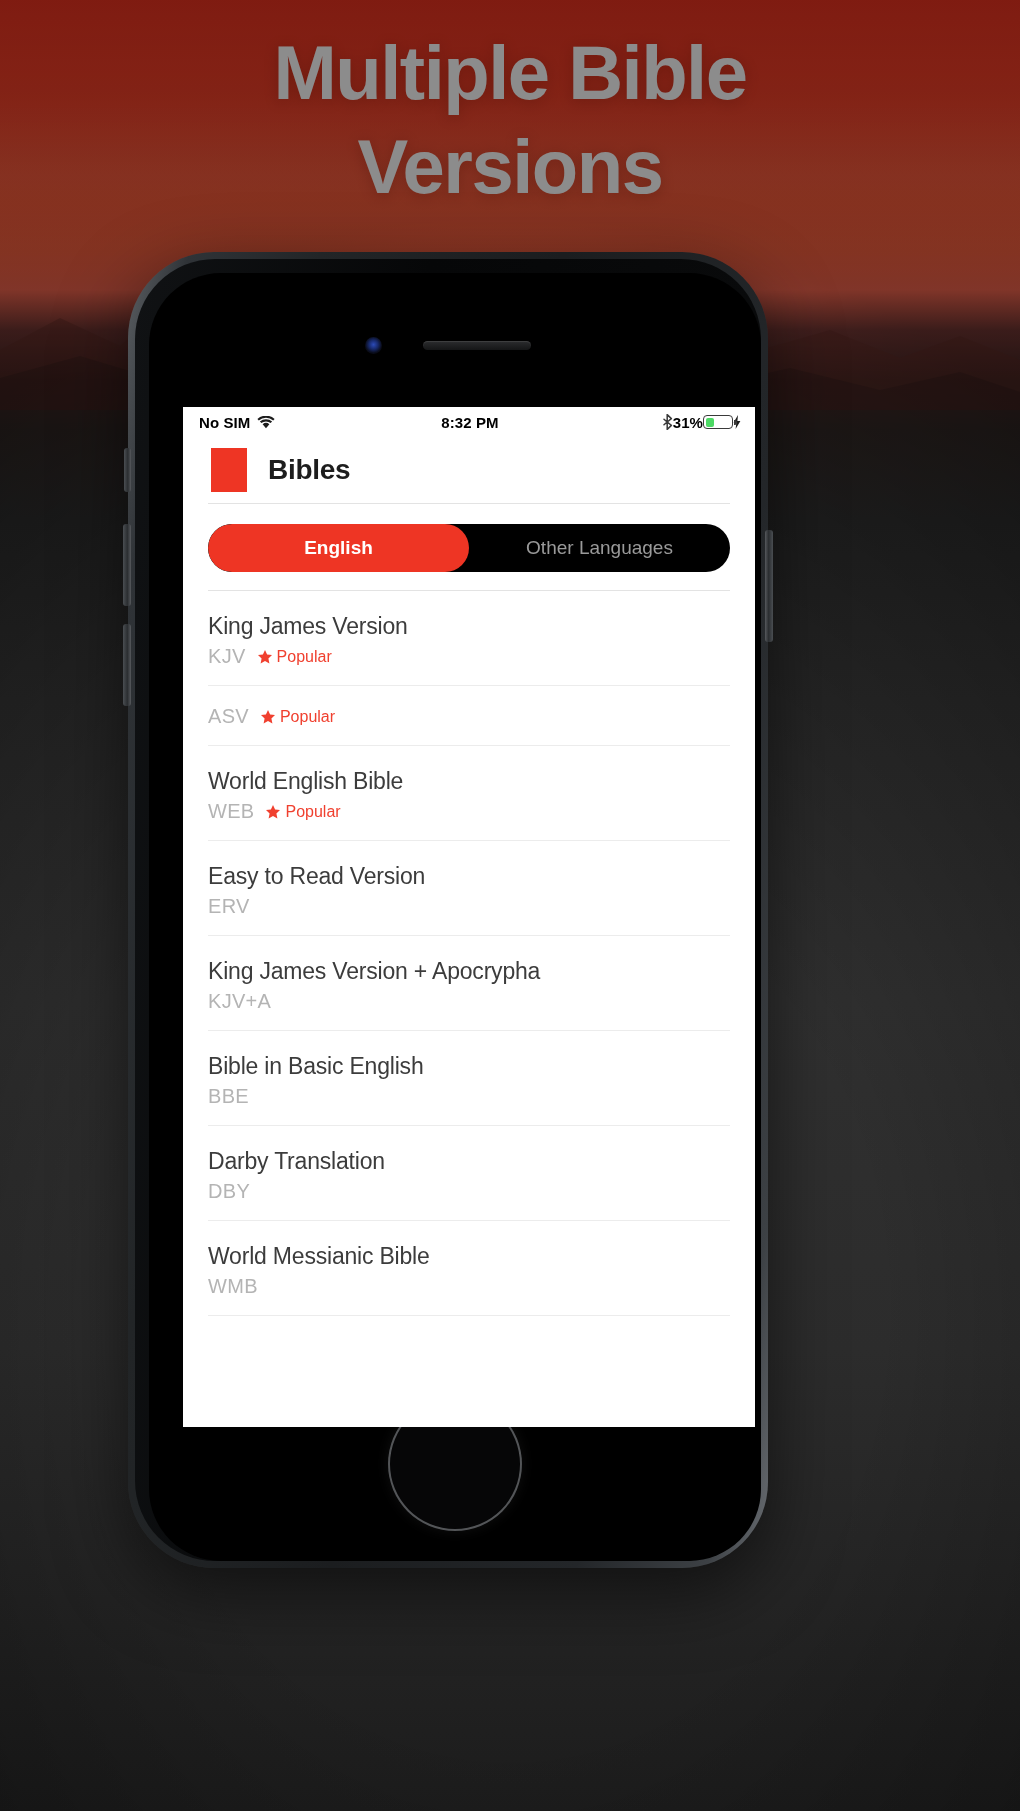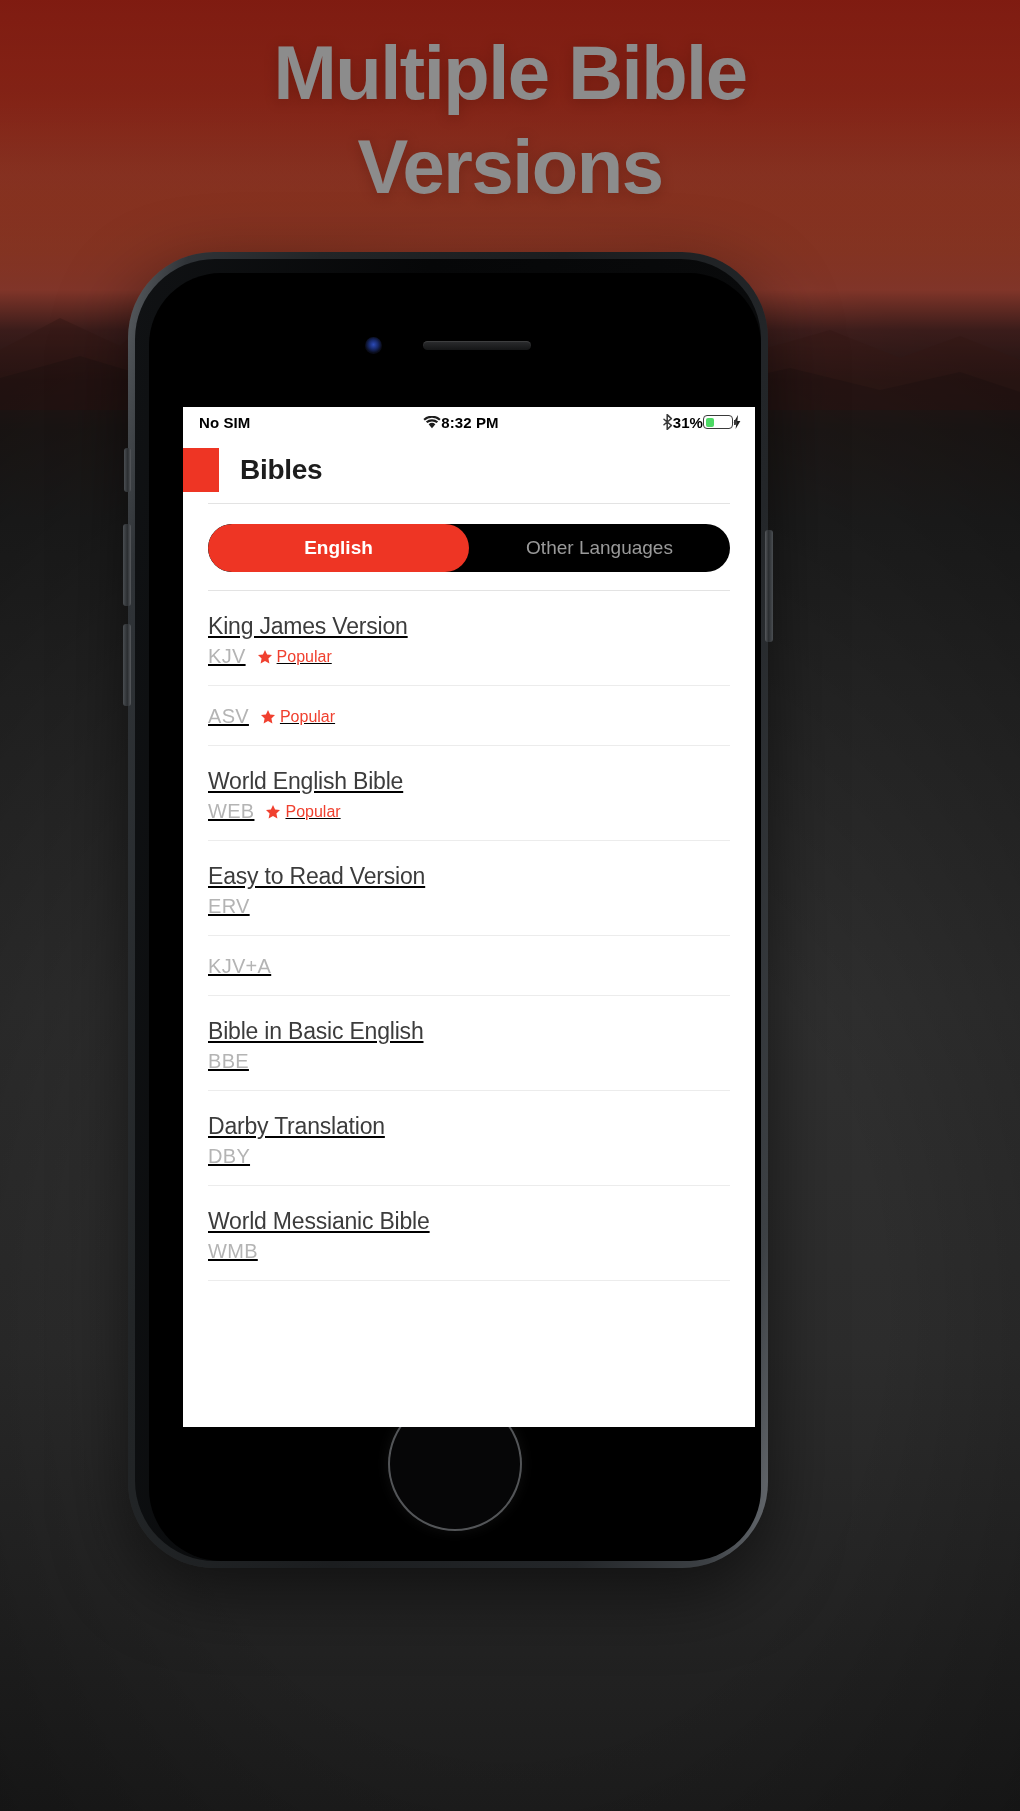--- a/index.html
+++ b/index.html
@@ -154,21 +154,21 @@
   .statusbar {
     height: 30px;
     display: flex;
     align-items: center;
     padding: 0 14px 0 16px;
     font-size: 15px;
     color: #000;
     font-weight: bold;
     letter-spacing: .1px;
   }
-  .sb-left { display: flex; align-items: center; gap: 7px; flex: 1 1 0; justify-content: space-between; }
+  .sb-left { display: flex; align-items: center; gap: 7px; flex: 1 1 0; }
   .sb-center { flex: 0 0 auto; display: flex; align-items: center; }
   .sb-right { display: flex; align-items: center; flex: 1 1 0; justify-content: flex-end; }
   .sb-time { font-weight: bold; font-size: 15px; }
   .wifi-icon svg, .bt-icon svg, .bolt-icon svg { display: block; }
 
   .battery {
     position: relative;
     width: 30px; height: 14px;
     border: 1.6px solid #3a3a3a;
     border-radius: 4px;
@@ -189,20 +189,21 @@
     background: #4cd964;
     border-radius: 2px;
   }
 
   
   .navbar {
     display: flex;
     align-items: center;
     height: 66px;
     padding-left: 0;
+    margin-left: 28px;
   }
   .brand-square {
     width: 36px; height: 44px;
     background: #ee3524;
     margin-left: 0px;
     flex: 0 0 auto;
   }
   .nav-title {
     font-size: 28px;
     font-weight: bold;
@@ -242,21 +243,20 @@
     background: #ee3524;
     color: #ffffff;
     font-weight: bold;
   }
 
   
   .list { padding: 0 25px; }
   .list-row {
     padding: 22px 0 20px 0;
     border-bottom: 1px solid #ececec;
-    text-decoration: underline;
   }
   .row-title {
     font-size: 23px;
     color: #3c3c3c;
     letter-spacing: -.2px;
     margin-bottom: 8px;
   }
   .row-meta {
     display: flex;
     align-items: center;
@@ -403,20 +403,21 @@
 
             <div class="list-row">
               <div class="row-title">Easy to Read Version</div>
               <div class="row-meta no-badge">
                 <span class="row-abbr">ERV</span>
 
               </div>
             </div>
 
             <div class="list-row">
+              <div class="row-title">King James Version + Apocrypha</div>
               <div class="row-meta no-badge">
                 <span class="row-abbr">KJV+A</span>
 
               </div>
             </div>
 
             <div class="list-row">
               <div class="row-title">Bible in Basic English</div>
               <div class="row-meta no-badge">
                 <span class="row-abbr">BBE</span>

